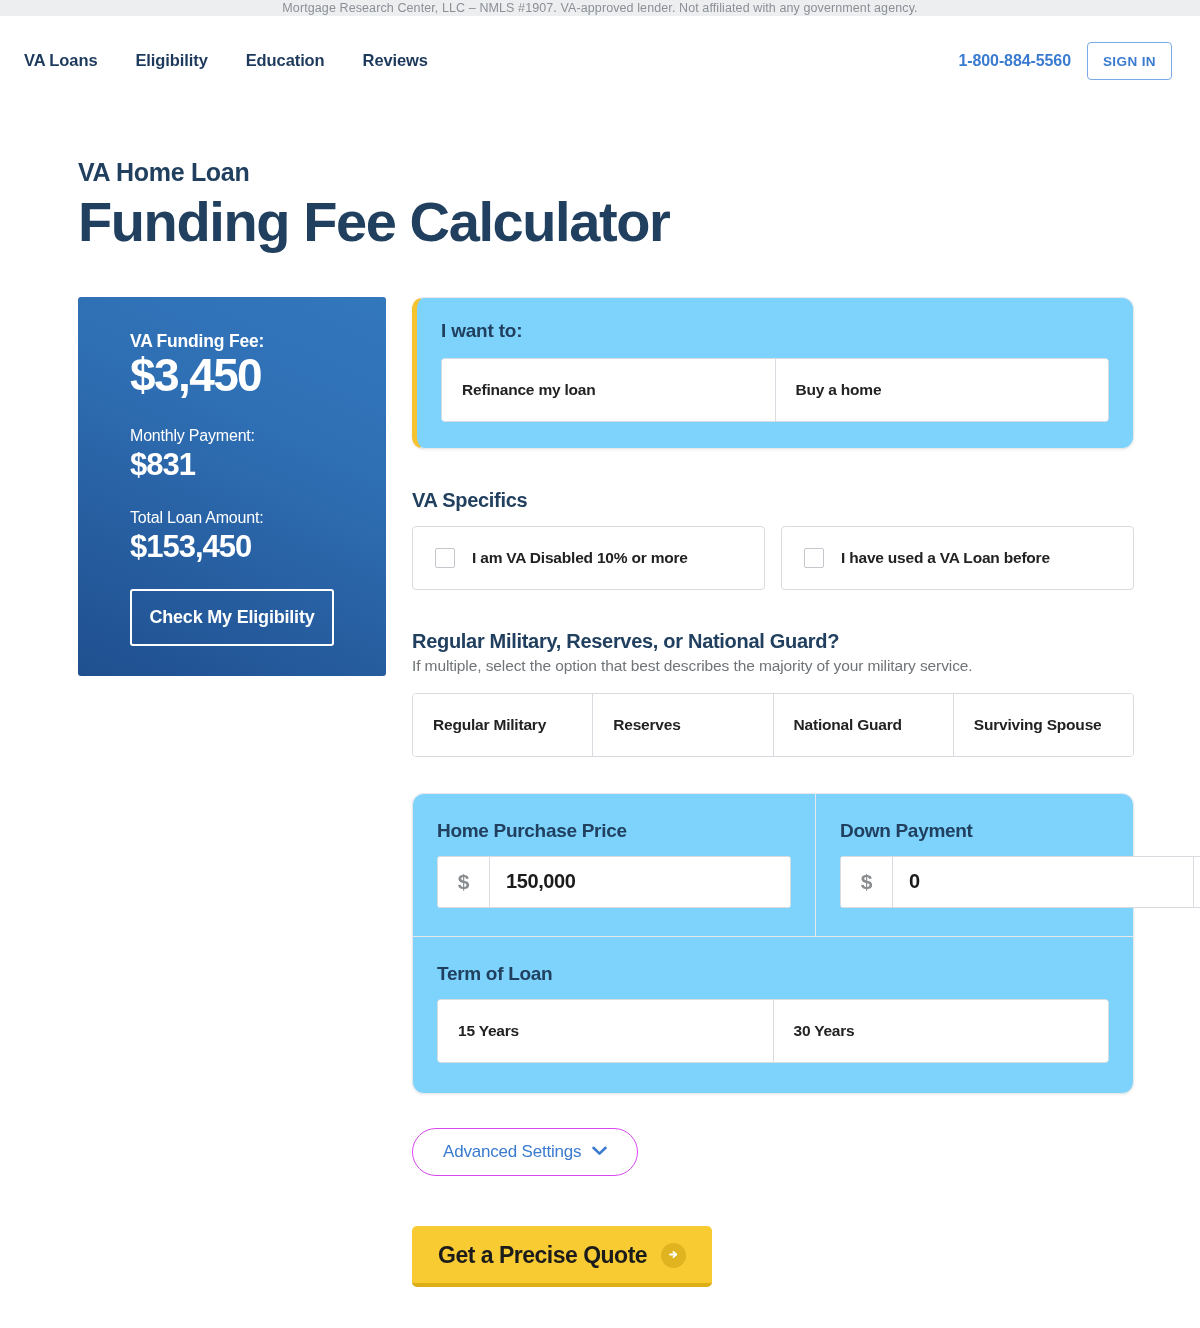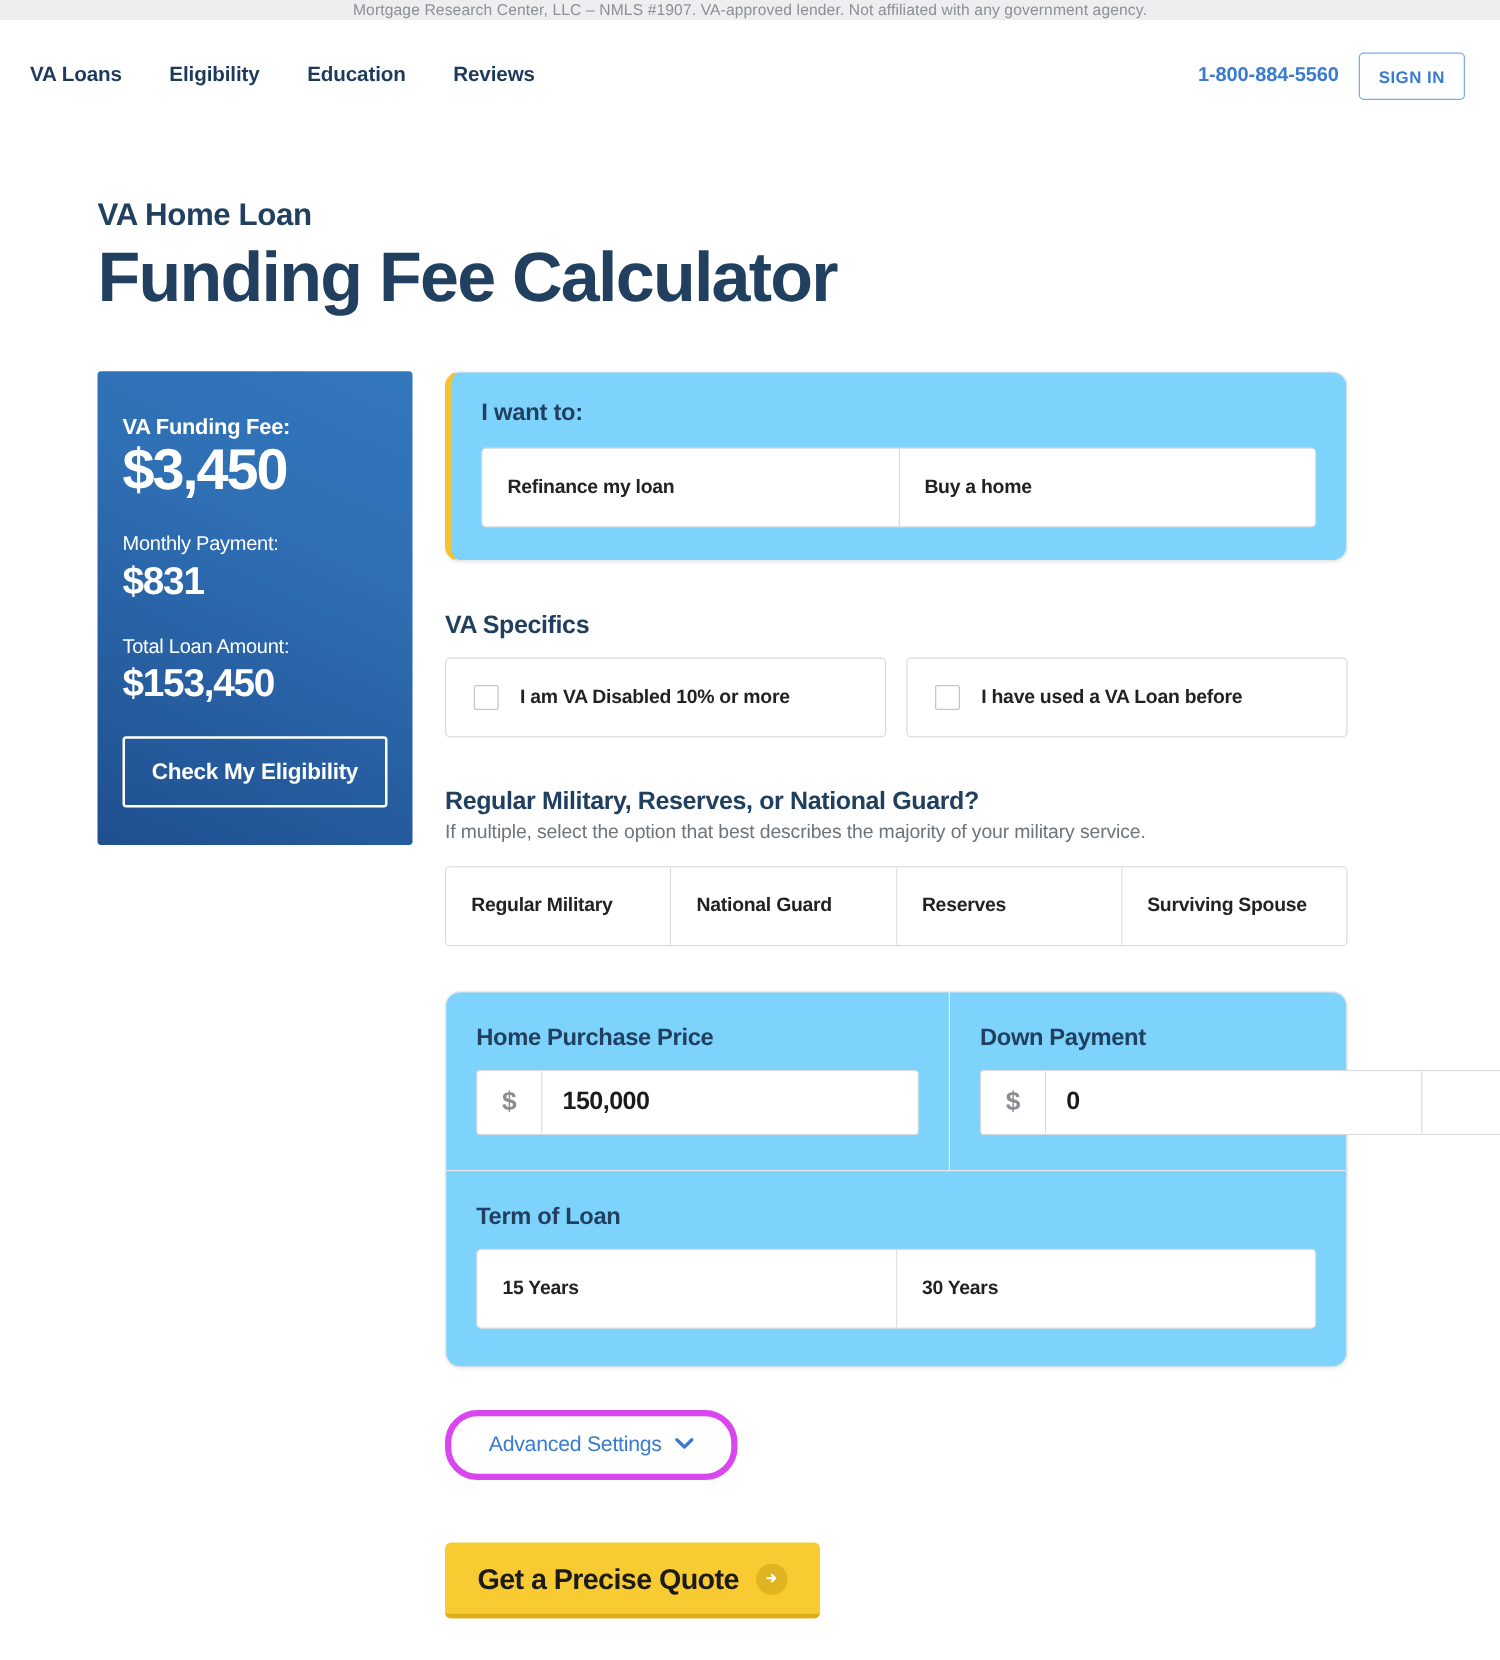--- a/index.html
+++ b/index.html
@@ -118,25 +118,25 @@
 
   
   .calc-wrap {
     display: flex;
     padding: 44px 0 0 78px;
     align-items: flex-start;
   }
 
   
   .results-panel {
-    width: 252px;
+    width: 308px;
     min-height: 355px;
     background: linear-gradient(205deg, #3377bd 0%, #2f6fb4 35%, #1f4f8f 100%);
     border-radius: 3px;
-    padding: 34px 20px 30px;
+    padding: 34px 52px 30px;
     color: #fff;
     flex: 0 0 auto;
   }
   .res-label {
     font-size: 17.5px;
     font-weight: bold;
     letter-spacing: -0.2px;
   }
   .res-label.thin { font-weight: normal; font-size: 16px; }
   .res-big {
@@ -315,21 +315,21 @@
     border-top: 1px solid #e6e8eb;
     padding: 26px 24px 30px;
   }
 
   
   .adv-btn {
     margin-top: 34px;
     display: inline-flex;
     align-items: center;
     gap: 11px;
-    border: 5px solid #d946ef;
+    border: 1px solid #d946ef;
     border-radius: 26px;
     background: #fff;
     color: #3a7bd0;
     font-size: 17px;
     padding: 13px 30px;
     cursor: pointer;
     font-family: "Liberation Sans", sans-serif;
     letter-spacing: -0.2px;
   }
   .chev { font-size: 13px; line-height: 1; }
@@ -431,22 +431,22 @@
         <span class="cbox"></span>
         <span class="check-label">I have used a VA Loan before</span>
       </label>
     </div>
 
     
     <h2 class="sec-head">Regular Military, Reserves, or National Guard?</h2>
     <p class="sec-sub">If multiple, select the option that best describes the majority of your military service.</p>
     <div class="seg-row">
       <div class="seg-opt">Regular Military</div>
+      <div class="seg-opt">Reserves</div>
       <div class="seg-opt">National Guard</div>
-      <div class="seg-opt">Reserves</div>
       <div class="seg-opt">Surviving Spouse</div>
     </div>
 
     
     <div class="card amount-card">
       <div class="amount-top">
         <div class="amount-cell left">
           <div class="field-label">Home Purchase Price</div>
           <div class="input-group">
             <span class="addon">$</span>

